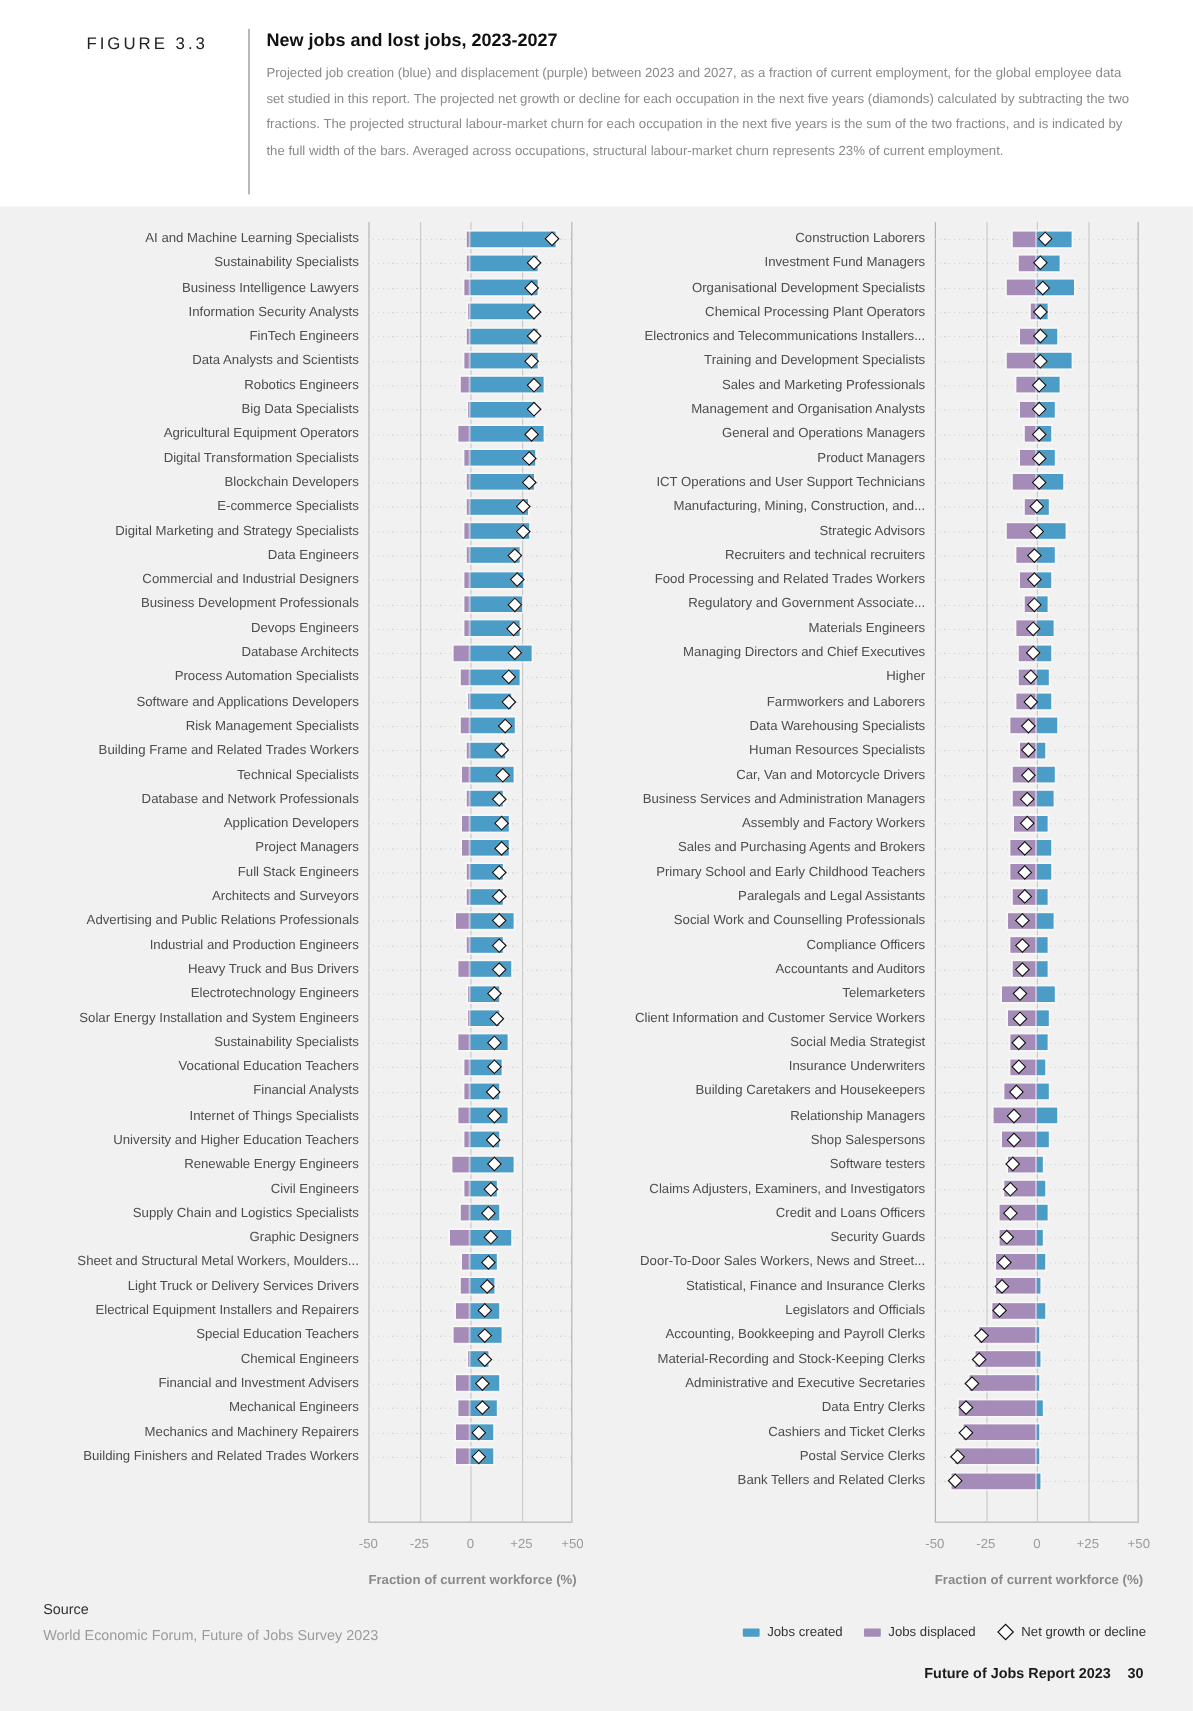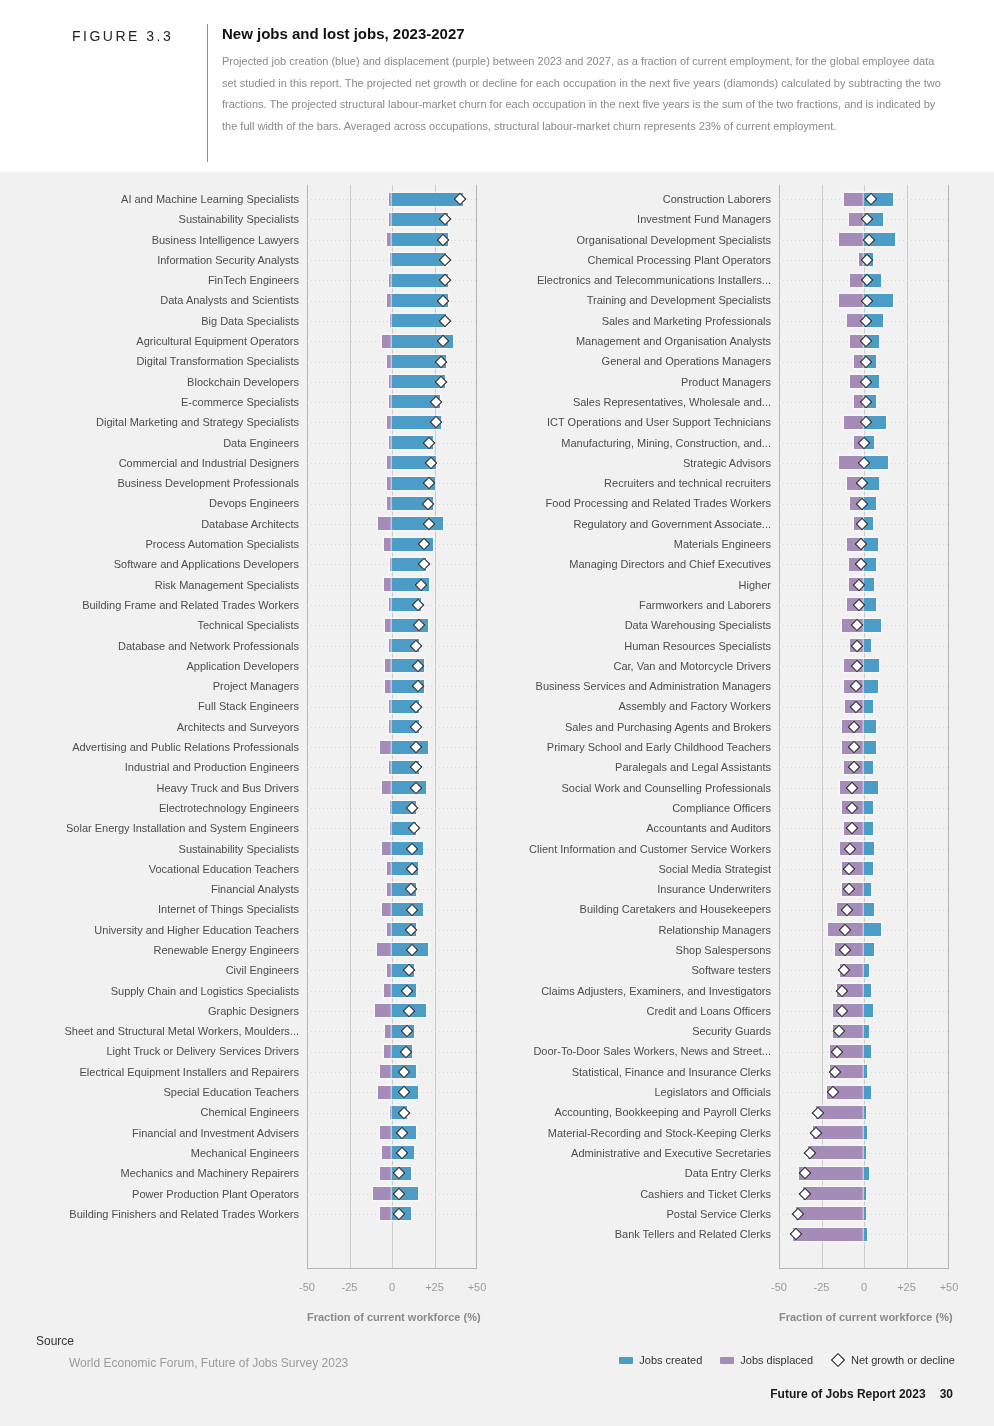--- a/index.html
+++ b/index.html
@@ -50,21 +50,21 @@
     transform:translate(-50%,-50%) rotate(45deg);
   }
   .ticks { position:absolute; left:271px; top:1096px; width:170px; height:14px; }
   .tick { position:absolute; top:0; transform:translateX(-50%); font-size:11px; color:#9b9b9b; white-space:nowrap; }
   .axis-caption {
     position:absolute; left:271px; top:1126px; width:170px;
     text-align:center; font-size:11px; font-weight:bold; color:#8a8a8a; white-space:nowrap;
   }
   
   .source-heading { position:absolute; left:36px; top:1334px; font-size:12px; color:#333; }
-  .source-text { position:absolute; left:36px; top:1356px; font-size:12px; color:#9b9b9b;margin-left:33px; }
+  .source-text { position:absolute; left:36px; top:1356px; font-size:12px; color:#9b9b9b; }
   .legend { position:absolute; right:39px; top:1354px; display:flex; align-items:center; gap:18px; }
   .legend-item { display:flex; align-items:center; gap:6px; font-size:11px; color:#333; }
   .swatch { width:14px; height:7px; border-radius:1px; }
   .legend-diamond { width:10px; height:10px; background:transparent; border:1.7px solid #111; transform:rotate(45deg); margin:0 2px; background:#fff; }
   .page-footer { position:absolute; right:41px; top:1387px; display:flex; gap:14px; font-size:12px; font-weight:bold; color:#1a1a1a; }
 </style>
 </head>
 <body>
 
 <div class="header">
@@ -127,20 +127,28 @@
       </div>
       <div class="row">
         <div class="lbl">Data Analysts and Scientists</div>
         <div class="plot">
           <div class="bar displaced" style="width: 5.1px; background: rgb(165, 139, 183);"></div>
           <div class="bar created" style="width: 56.1px; background: rgb(75, 156, 198);"></div>
           <div class="diamond" style="left: calc(50% + 51px);"></div>
         </div>
       </div>
       <div class="row">
+        <div class="lbl">Robotics Engineers</div>
+        <div class="plot">
+          <div class="bar displaced" style="width: 8.5px; background: rgb(165, 139, 183);"></div>
+          <div class="bar created" style="width: 61.2px; background: rgb(75, 156, 198);"></div>
+          <div class="diamond" style="left: calc(50% + 52.7px);"></div>
+        </div>
+      </div>
+      <div class="row">
         <div class="lbl">Big Data Specialists</div>
         <div class="plot">
           <div class="bar displaced" style="width: 1.7px; background: rgb(165, 139, 183);"></div>
           <div class="bar created" style="width: 54.4px; background: rgb(75, 156, 198);"></div>
           <div class="diamond" style="left: calc(50% + 52.7px);"></div>
         </div>
       </div>
       <div class="row">
         <div class="lbl">Agricultural Equipment Operators</div>
         <div class="plot">
@@ -467,28 +475,20 @@
           <div class="bar displaced" style="width: 10.2px; background: rgb(165, 139, 183);"></div>
           <div class="bar created" style="width: 22.1px; background: rgb(75, 156, 198);"></div>
           <div class="diamond" style="left: calc(50% + 10.2px);"></div>
         </div>
       </div>
       <div class="row">
         <div class="lbl">Mechanics and Machinery Repairers</div>
         <div class="plot">
           <div class="bar displaced" style="width: 11.9px; background: rgb(165, 139, 183);"></div>
           <div class="bar created" style="width: 18.7px; background: rgb(75, 156, 198);"></div>
-          <div class="diamond" style="left: calc(50% + 6.8px);"></div>
-        </div>
-      </div>
-      <div class="row">
-        <div class="lbl">Power Production Plant Operators</div>
-        <div class="plot">
-          <div class="bar displaced" style="width: 18.7px; background: rgb(165, 139, 183);"></div>
-          <div class="bar created" style="width: 25.5px; background: rgb(75, 156, 198);"></div>
           <div class="diamond" style="left: calc(50% + 6.8px);"></div>
         </div>
       </div>
       <div class="row">
         <div class="lbl">Building Finishers and Related Trades Workers</div>
         <div class="plot">
           <div class="bar displaced" style="width: 11.9px; background: rgb(165, 139, 183);"></div>
           <div class="bar created" style="width: 18.7px; background: rgb(75, 156, 198);"></div>
           <div class="diamond" style="left: calc(50% + 6.8px);"></div>
         </div>
@@ -587,28 +587,20 @@
       </div>
       <div class="row">
         <div class="lbl">Product Managers</div>
         <div class="plot">
           <div class="bar displaced" style="width: 13.6px; background: rgb(165, 139, 183);"></div>
           <div class="bar created" style="width: 15.3px; background: rgb(75, 156, 198);"></div>
           <div class="diamond" style="left: calc(50% + 1.7px);"></div>
         </div>
       </div>
       <div class="row">
-        <div class="lbl">Sales Representatives, Wholesale and...</div>
-        <div class="plot">
-          <div class="bar displaced" style="width: 10.2px; background: rgb(165, 139, 183);"></div>
-          <div class="bar created" style="width: 11.9px; background: rgb(75, 156, 198);"></div>
-          <div class="diamond" style="left: calc(50% + 1.7px);"></div>
-        </div>
-      </div>
-      <div class="row">
         <div class="lbl">ICT Operations and User Support Technicians</div>
         <div class="plot">
           <div class="bar displaced" style="width: 20.4px; background: rgb(165, 139, 183);"></div>
           <div class="bar created" style="width: 22.1px; background: rgb(75, 156, 198);"></div>
           <div class="diamond" style="left: calc(50% + 1.7px);"></div>
         </div>
       </div>
       <div class="row">
         <div class="lbl">Manufacturing, Mining, Construction, and...</div>
         <div class="plot">
@@ -760,20 +752,28 @@
           <div class="bar created" style="width: 8.5px; background: rgb(75, 156, 198);"></div>
           <div class="diamond" style="left: calc(50% - 11.9px);"></div>
         </div>
       </div>
       <div class="row">
         <div class="lbl">Accountants and Auditors</div>
         <div class="plot">
           <div class="bar displaced" style="width: 20.4px; background: rgb(165, 139, 183);"></div>
           <div class="bar created" style="width: 8.5px; background: rgb(75, 156, 198);"></div>
           <div class="diamond" style="left: calc(50% - 11.9px);"></div>
+        </div>
+      </div>
+      <div class="row">
+        <div class="lbl">Telemarketers</div>
+        <div class="plot">
+          <div class="bar displaced" style="width: 28.9px; background: rgb(165, 139, 183);"></div>
+          <div class="bar created" style="width: 15.3px; background: rgb(75, 156, 198);"></div>
+          <div class="diamond" style="left: calc(50% - 13.6px);"></div>
         </div>
       </div>
       <div class="row">
         <div class="lbl">Client Information and Customer Service Workers</div>
         <div class="plot">
           <div class="bar displaced" style="width: 23.8px; background: rgb(165, 139, 183);"></div>
           <div class="bar created" style="width: 10.2px; background: rgb(75, 156, 198);"></div>
           <div class="diamond" style="left: calc(50% - 13.6px);"></div>
         </div>
       </div>

